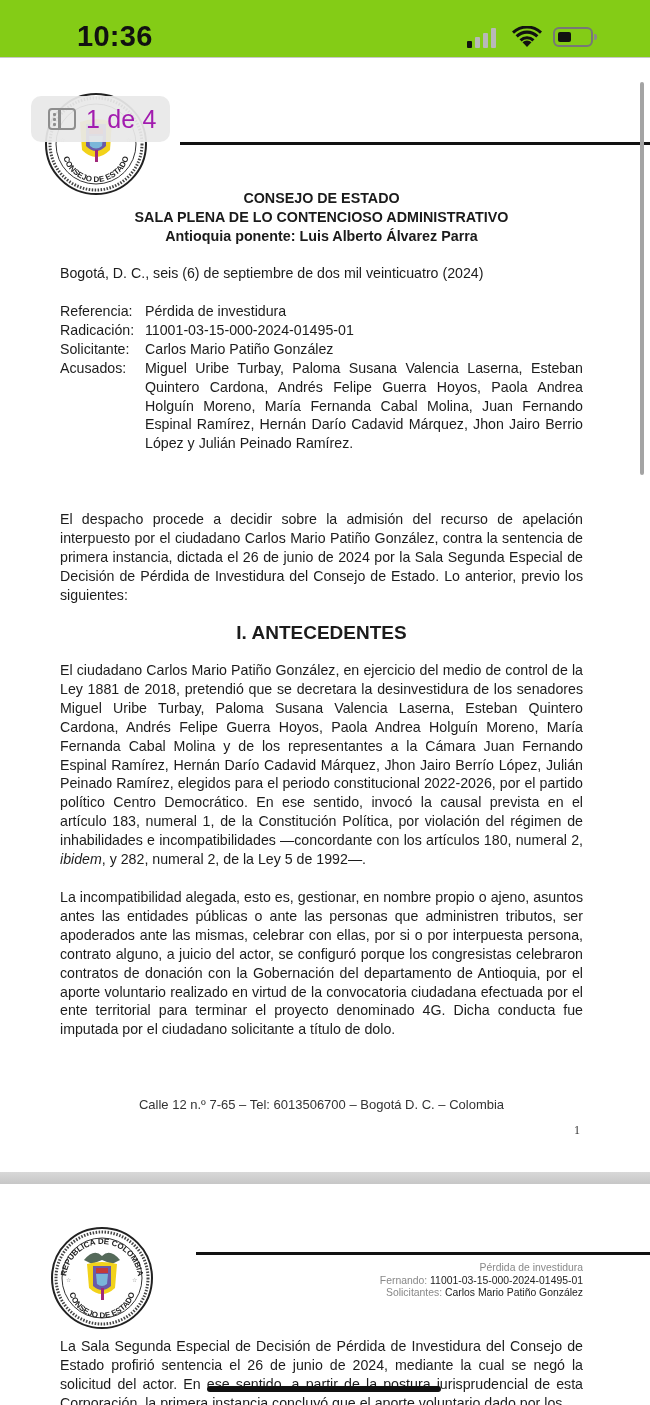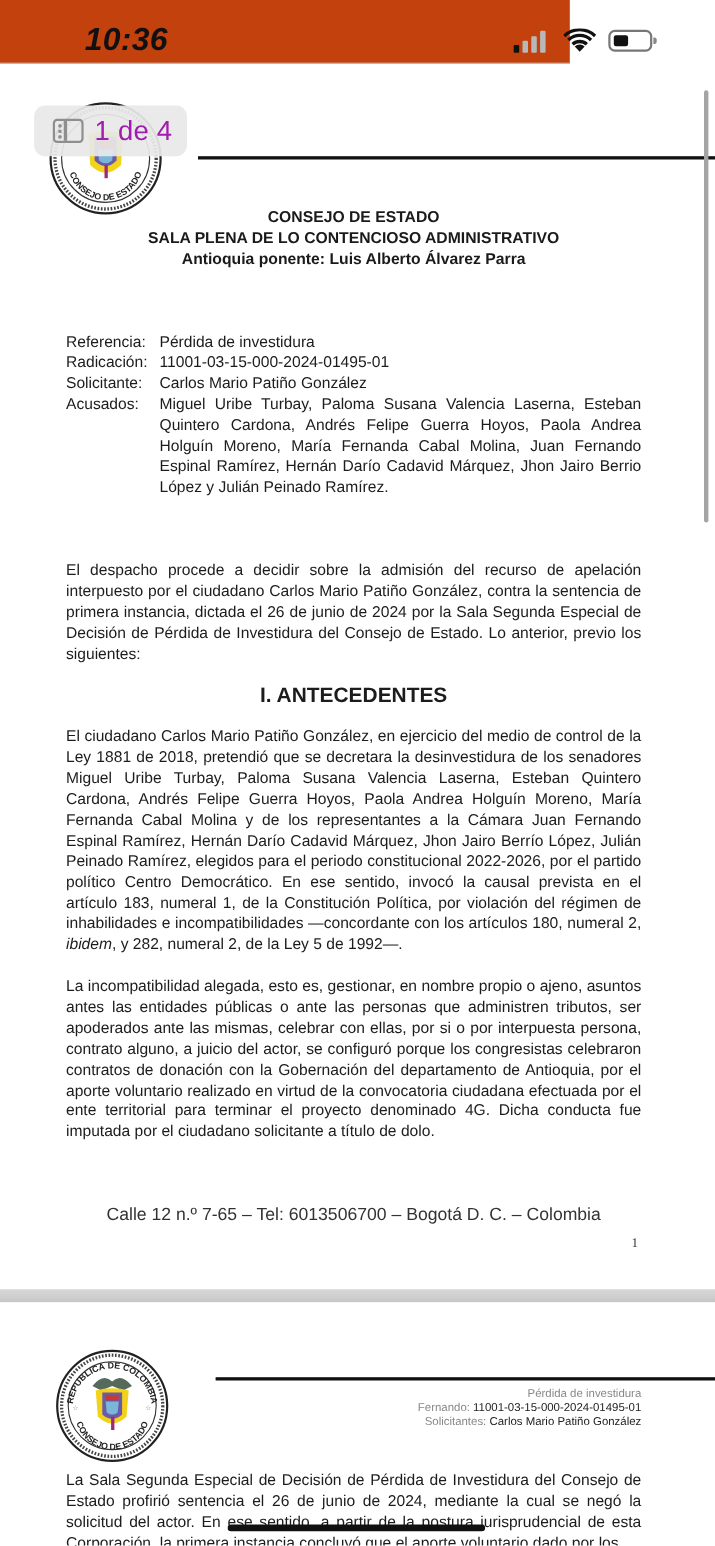--- a/index.html
+++ b/index.html
@@ -1,20 +1,20 @@
 <!DOCTYPE html>
 <html><head>
 <meta charset="utf-8">
 <style>
   * { box-sizing: border-box; margin: 0; padding: 0; }
   html, body { width: 650px; height: 1405px; overflow: hidden; background: #ffffff; }
   body { position: relative; font-family: "Liberation Sans", sans-serif; color: #1a1a1a; }
 
   
-  .status-bar { position: absolute; left: 0; top: 0; width: 518px; height: 58px; background: #c2410c; border-bottom: 1px solid #c8c8c8; font-style: italic; }
+  .status-bar { position: absolute; left: 0; top: 0; width: 650px; height: 58px; background: #84cc16; border-bottom: 1px solid #c8c8c8; }
   .status-time { position: absolute; left: 77px; top: 20px; font-size: 29px; font-weight: bold; color: #111; letter-spacing: 0.3px; }
   .signal { position: absolute; left: 467px; top: 28px; width: 34px; height: 20px; }
   .signal span { position: absolute; bottom: 0; width: 5px; border-radius: 1px; background: #b8b8b8; }
   .signal span.on { background: #111; }
   .wifi { position: absolute; left: 512px; top: 26px; width: 30px; height: 22px; }
   .battery { position: absolute; left: 553px; top: 27px; width: 40px; height: 20px; border: 2px solid #777; border-radius: 6px; }
   .battery .fill { position: absolute; left: 3px; top: 3px; width: 15px; height: 10px; background: #111; border-radius: 2px; }
   .battery .nub { position: absolute; right: -6px; top: 5px; width: 3px; height: 6px; background: #888; border-radius: 0 2px 2px 0; }
 
   
@@ -33,21 +33,21 @@
 
   .heading-block { position: absolute; left: 60px; width: 523px; top: 130px; text-align: center; font-weight: bold; font-size: 14.3px; line-height: 19px; }
 
   .meta-row { display: flex; }
   .meta-label { font-weight: normal; width: 85px; flex-shrink: 0; white-space: nowrap; }
   .meta-value { flex: 1; text-align: justify; text-align-last: left; }
 
   .auto-title { position: absolute; left: 60px; top: 414px; width: 520px; font-weight: bold; font-size: 14.2px; border-bottom: 1.5px solid #222; padding-bottom: 0; line-height: 17px; }
   .auto-title span { text-decoration: none; }
 
-  .footer-addr { position: absolute; left: 60px; width: 523px; top: 1040px; font-size: 16px; text-align: center; color: #333; line-height: 12px; }
+  .footer-addr { position: absolute; left: 60px; width: 523px; top: 1040px; font-size: 13px; text-align: center; color: #333; line-height: 12px; }
   .footer-link { color: #2a5db0; text-decoration: underline; }
   .page-num { position: absolute; left: 574px; top: 1064px; font-family: "Liberation Serif", serif; font-size: 12px; color: #333; }
 
   .p2-meta { position: absolute; right: 67px; top: 78px; text-align: right; font-size: 10.4px; line-height: 12.6px; color: #222; }
   .p2-meta .lbl { color: #888; }
 
   
   .page-indicator { position: absolute; left: 31px; top: 96px; width: 139px; height: 46px; background: rgba(232,232,232,0.93); border-radius: 10px; display: flex; align-items: center; padding-left: 17px; cursor: pointer; }
   .page-indicator .sb-icon { width: 28px; height: 22px; border: 2.5px solid #8e8e8e; border-radius: 4px; position: relative; }
   .page-indicator .sb-icon::before { content: ""; position: absolute; left: 8px; top: 0; width: 2.5px; height: 100%; background: #8e8e8e; }
@@ -98,20 +98,21 @@
     </text>
   </svg>
   <div class="header-rule" style="left:180px;top:83px;width:470px;"></div>
 
   <div class="heading-block">
     <div>CONSEJO DE ESTADO</div>
     <div>SALA PLENA DE LO CONTENCIOSO ADMINISTRATIVO</div>
     <div>Antioquia ponente: Luis Alberto Álvarez Parra</div>
   </div>
 
+  <div class="doc-text" style="top:205px;">Bogotá, D. C., seis (6) de septiembre de dos mil veinticuatro (2024)</div>
 
   <div class="doc-text" style="top:243px;">
     <div class="meta-row">
       <span class="meta-label">Referencia:</span>
       <span class="meta-value">Pérdida de investidura</span>
     </div>
     <div class="meta-row">
       <span class="meta-label">Radicación:</span>
       <span class="meta-value">11001-03-15-000-2024-01495-01</span>
     </div>

